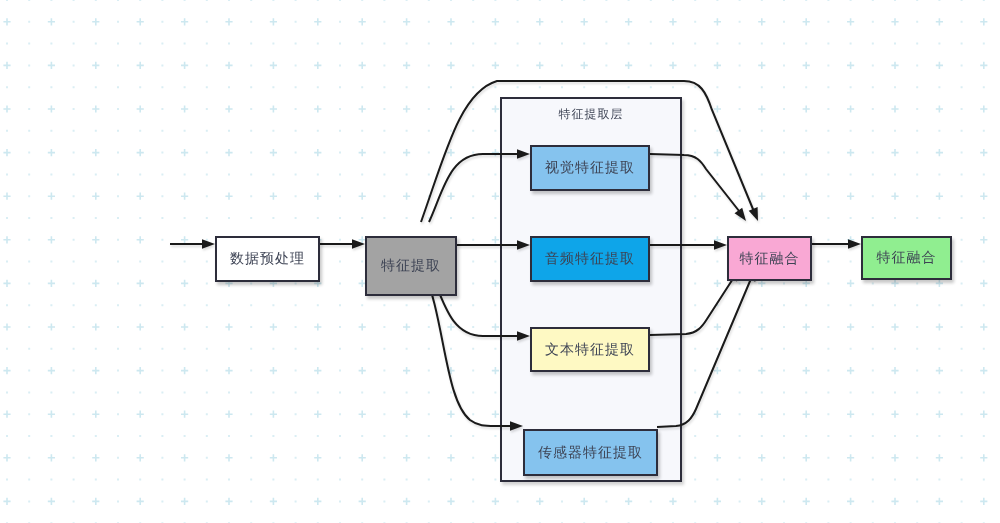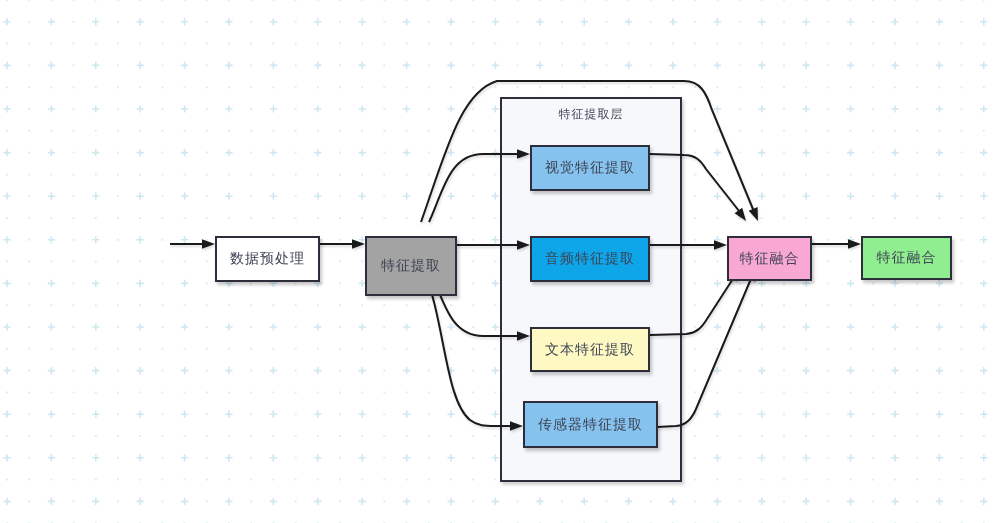--- a/index.html
+++ b/index.html
@@ -108,21 +108,21 @@
   </div>
 
   <div class="node" style="left: 530px; top: 222px; width: 120px; height: 46px; background: #0ea5e9;">
     <span>音频特征提取</span>
   </div>
 
   <div class="node" style="left: 530px; top: 313px; width: 120px; height: 45px; background: #fef9c3;">
     <span>文本特征提取</span>
   </div>
 
-  <div class="node" style="left: 523px; top: 387px; width: 135px; height: 47px; background: rgb(133, 195, 238);">
+  <div class="node" style="left: 523px; top: 415px; width: 135px; height: 47px; background: rgb(133, 195, 238);">
     <span>传感器特征提取</span>
   </div>
 
   <div class="node" style="left: 727px; top: 222px; width: 85px; height: 45px; background: #f9a8d4;">
     <span>特征融合</span>
   </div>
 
   <div class="node" style="left: 861px; top: 222px; width: 91px; height: 44px; background: rgb(144, 238, 144);">
     <span>特征融合</span>
   </div>

